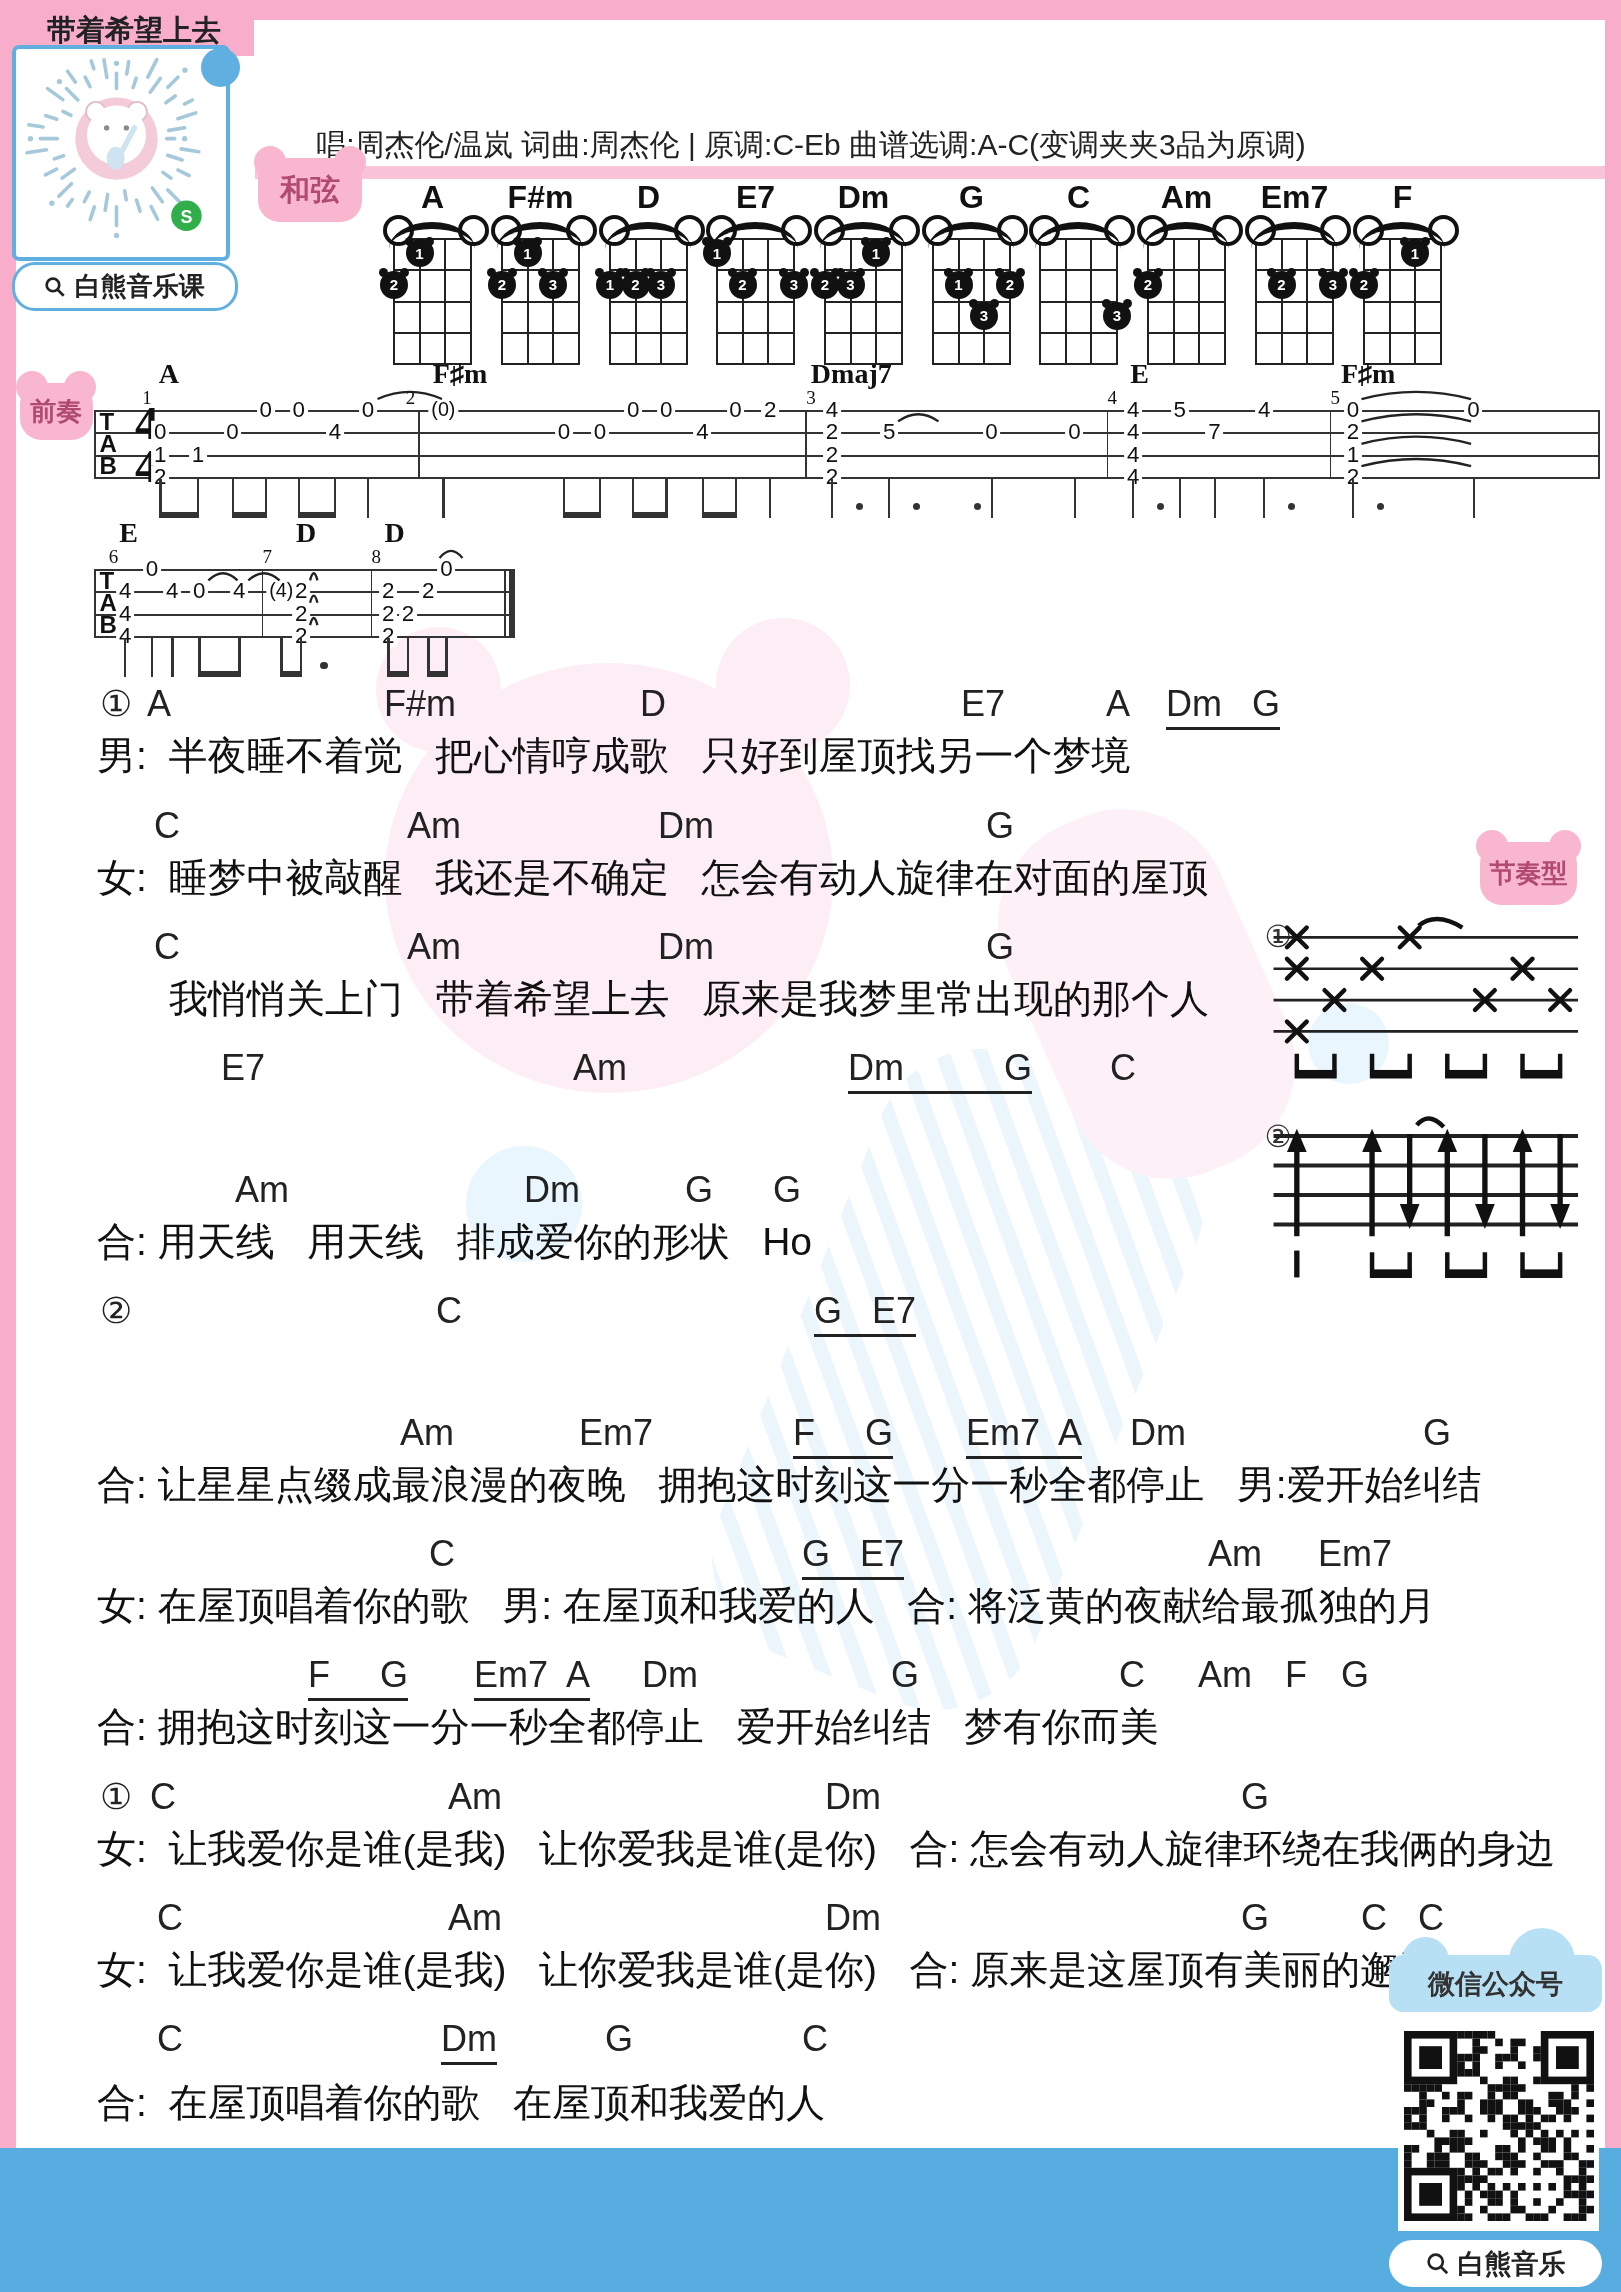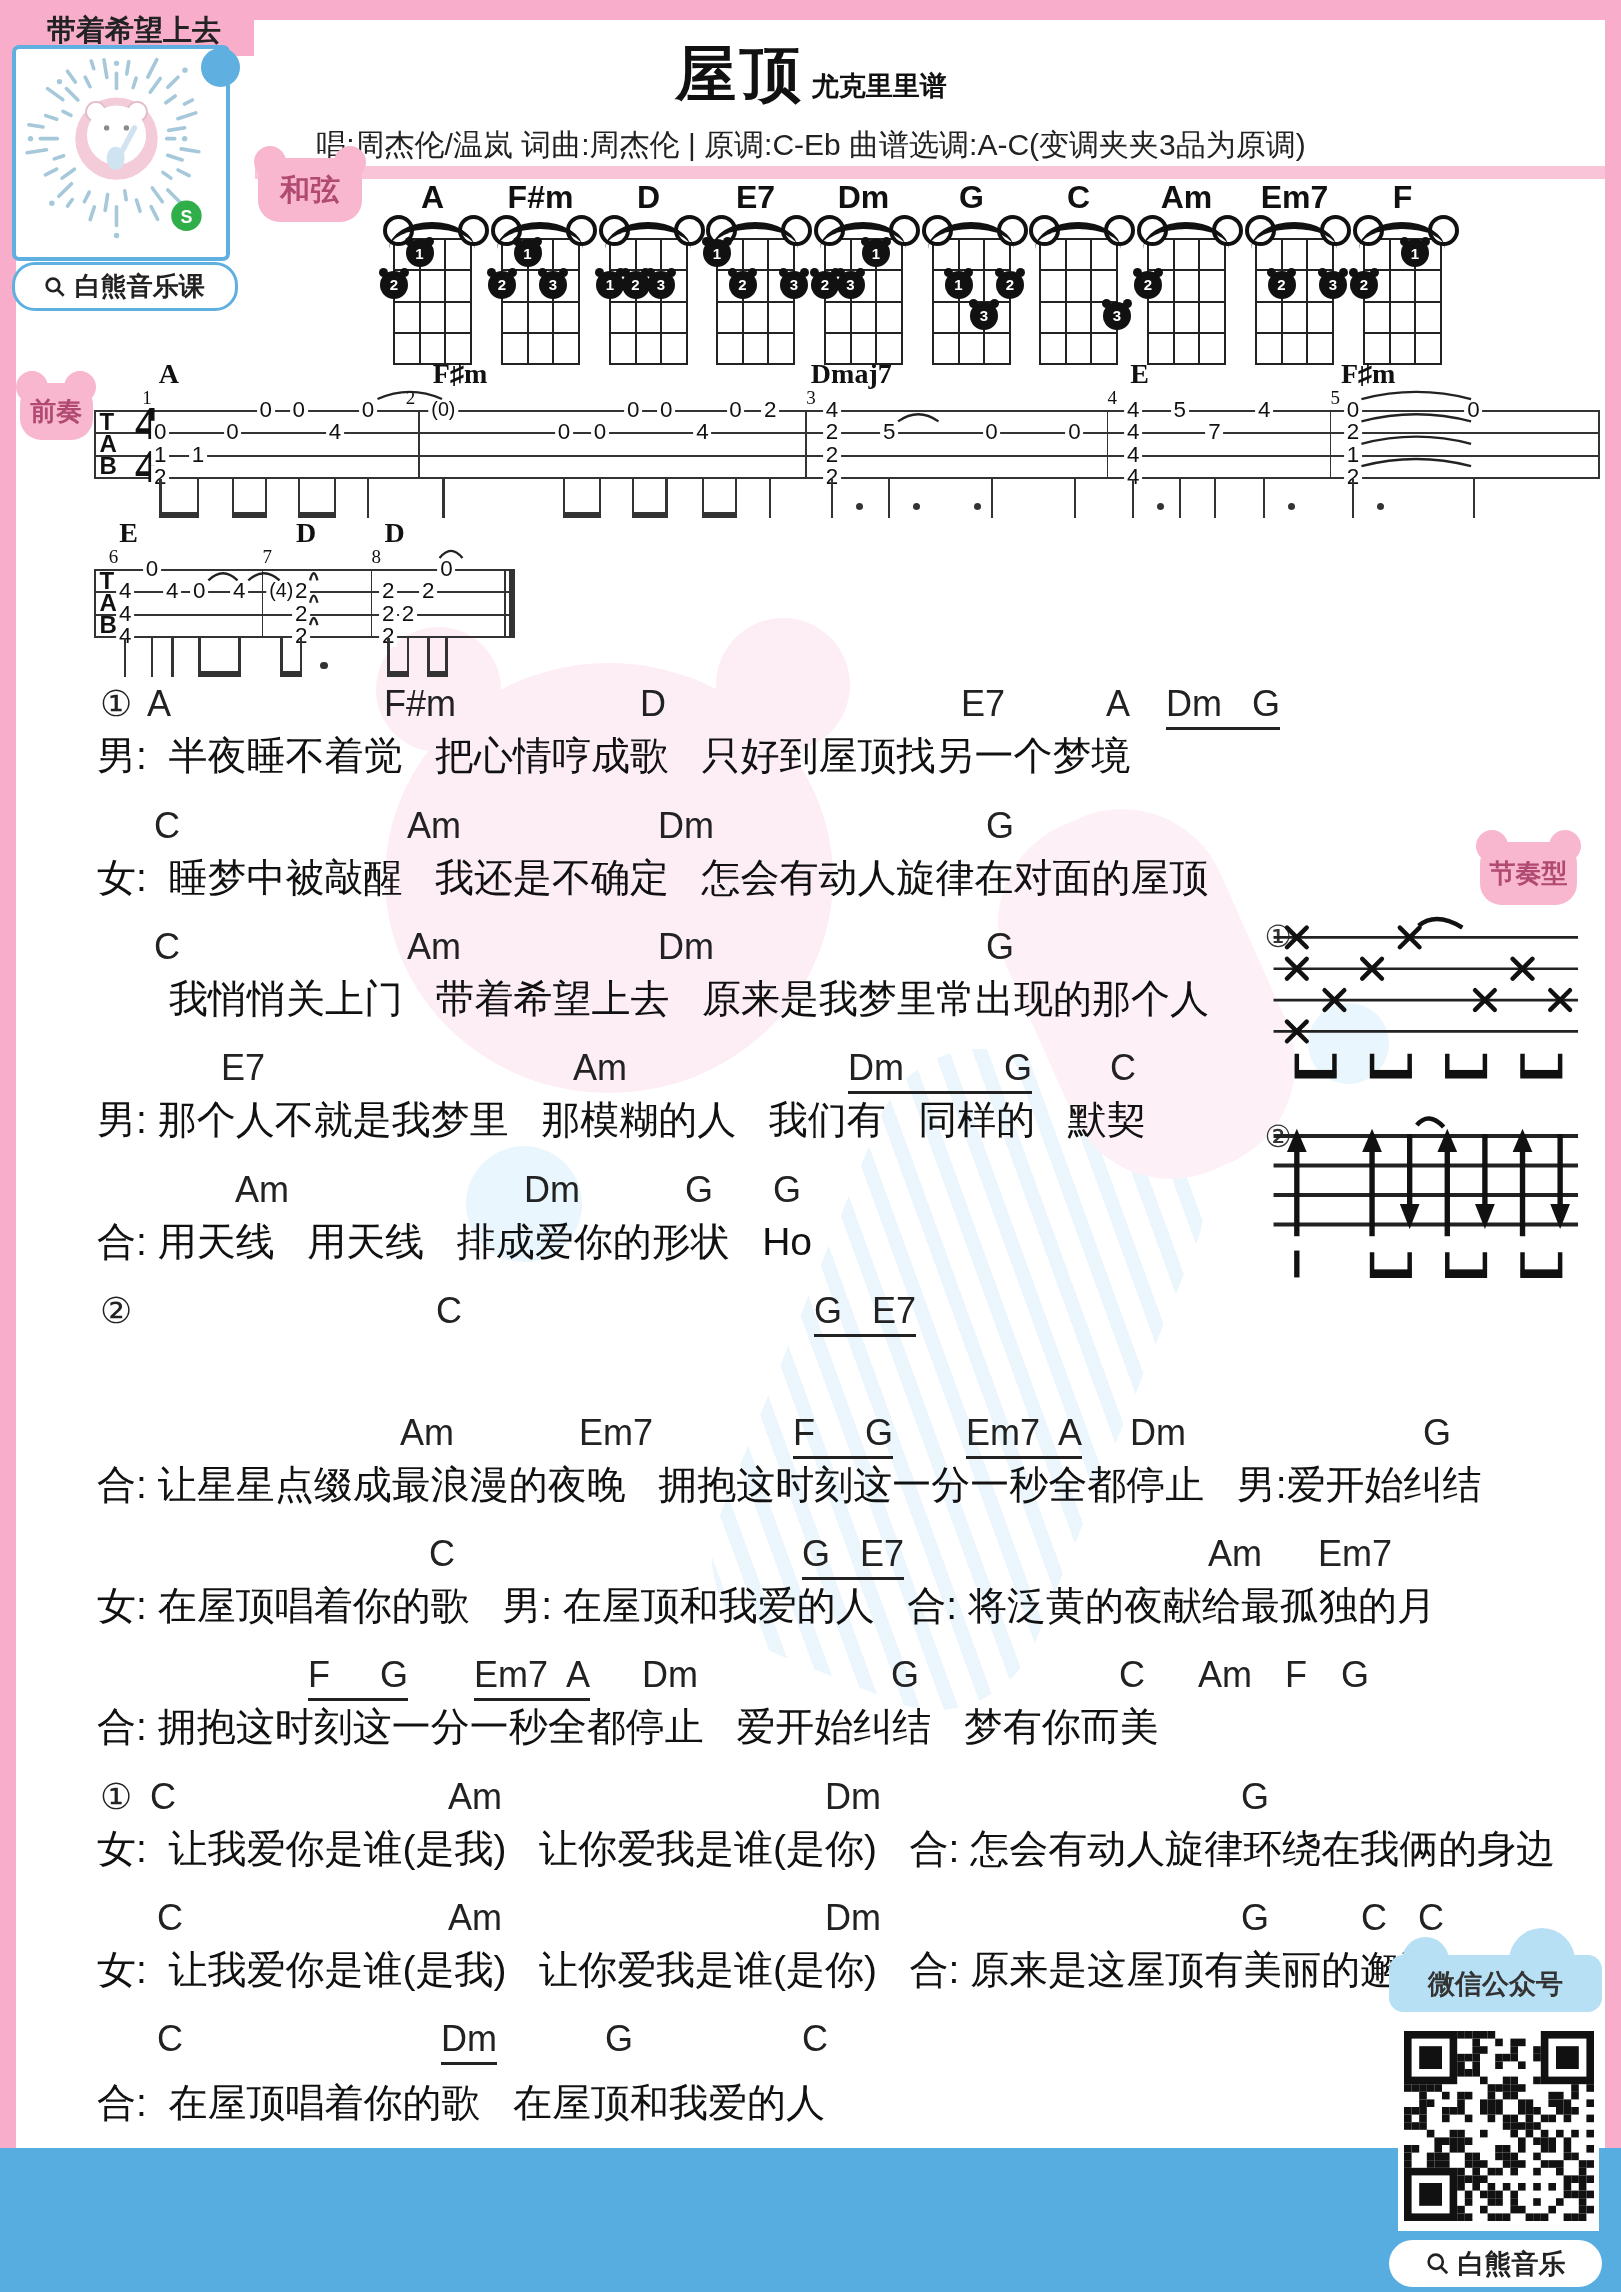--- a/index.html
+++ b/index.html
@@ -171,23 +171,20 @@
   <div class="spill spill1 z">
     <span class="ic">
         <svg width="21.5" height="21.5" viewBox="0 0 24 24">
           <circle cx="10" cy="10" r="7" fill="none" stroke="#222" stroke-width="3"></circle>
           <line x1="15" y1="15" x2="22" y2="22" stroke="#222" stroke-width="3"></line>
         </svg>
       </span>
     <span>白熊音乐课</span>
   </div>
 
-  <div class="abs title-wrap z">
-    <span class="title">屋顶</span><span class="subtitle">尤克里里谱</span>
-  </div>
   <div class="abs info z">唱:周杰伦/温岚 词曲:周杰伦 | 原调:C-Eb 曲谱选调:A-C(变调夹夹3品为原调)</div>
   <div class="abs divider z"></div>
 
   <div class="bear" style="left:258px;top:158px;width:104px;height:64px;font-size:30px;">和弦</div>
   <div class="bear" style="left:19.7px;top:383px;width:73px;height:57px;font-size:26px;">前奏</div>
   <div class="bear" style="left:1480px;top:842px;width:97px;height:63px;font-size:26px;">节奏型</div>
 
   <div id="chord-row">
       <div class="cbox" style="left: 377px; top: 179px;">
         <div class="cname">A</div>
@@ -577,21 +574,20 @@
         <div class="ltok" style="left: 353px;">Am</div>
         <div class="ltok" style="left: 604px;">Dm</div>
         <div class="ltok" style="left: 932px;">G</div>
         <div class="lyr" style="left: 115px;">我悄悄关上门   带着希望上去   原来是我梦里常出现的那个人</div>
       </div>
       <div class="lpair" style="top: 1046px;">
         <div class="ltok" style="left: 167px;">E7</div>
         <div class="ltok" style="left: 519px;">Am</div>
         <div class="ltok u" style="left: 794px;">Dm          G</div>
         <div class="ltok" style="left: 1056px;">C</div>
-        <div class="lyr" style="left: 43px;">男: 那个人不就是我梦里   那模糊的人   我们有   同样的   默契</div>
       </div>
       <div class="lpair" style="top: 1168px;">
         <div class="ltok" style="left: 181px;">Am</div>
         <div class="ltok" style="left: 470px;">Dm</div>
         <div class="ltok" style="left: 631px;">G</div>
         <div class="ltok" style="left: 719px;">G</div>
         <div class="lyr" style="left: 43px;">合: 用天线   用天线   排成爱你的形状   Ho</div>
       </div>
       <div class="lpair" style="top: 1289px;">
         <div class="ltok" style="left: 46px;">②</div>

